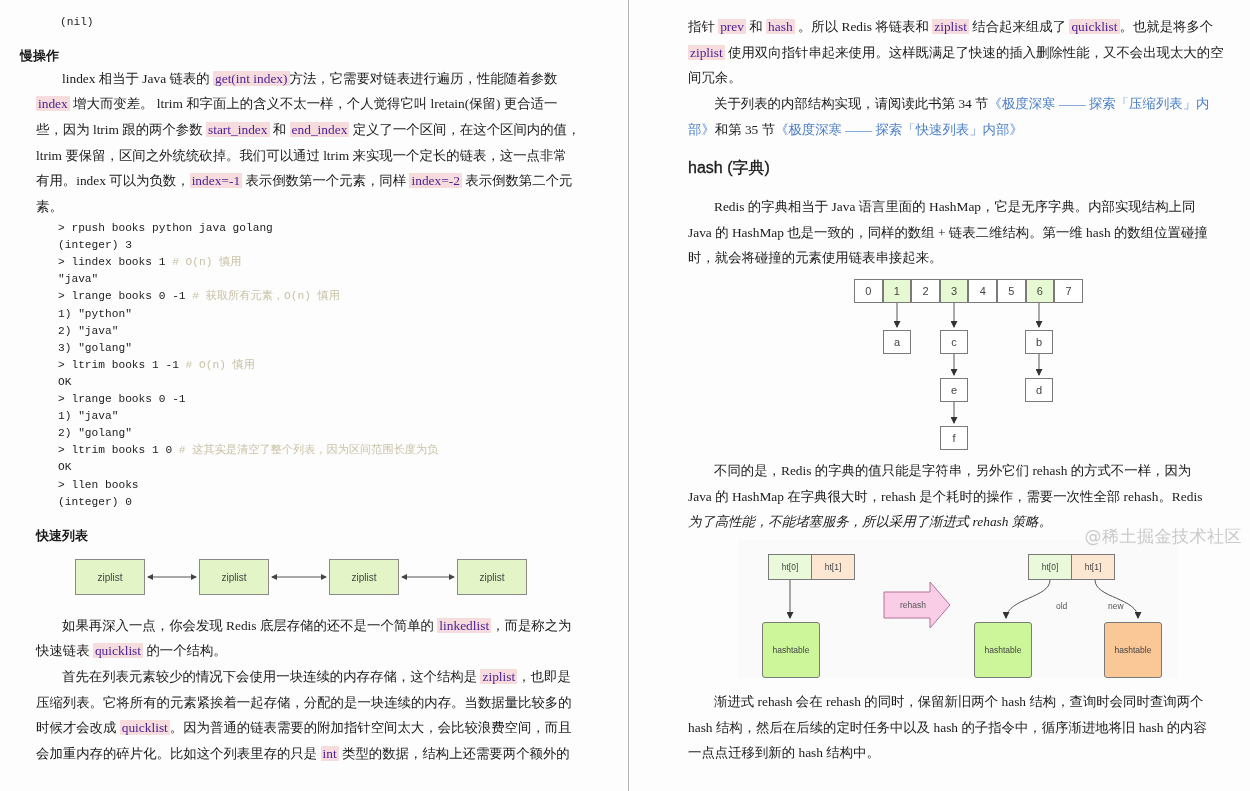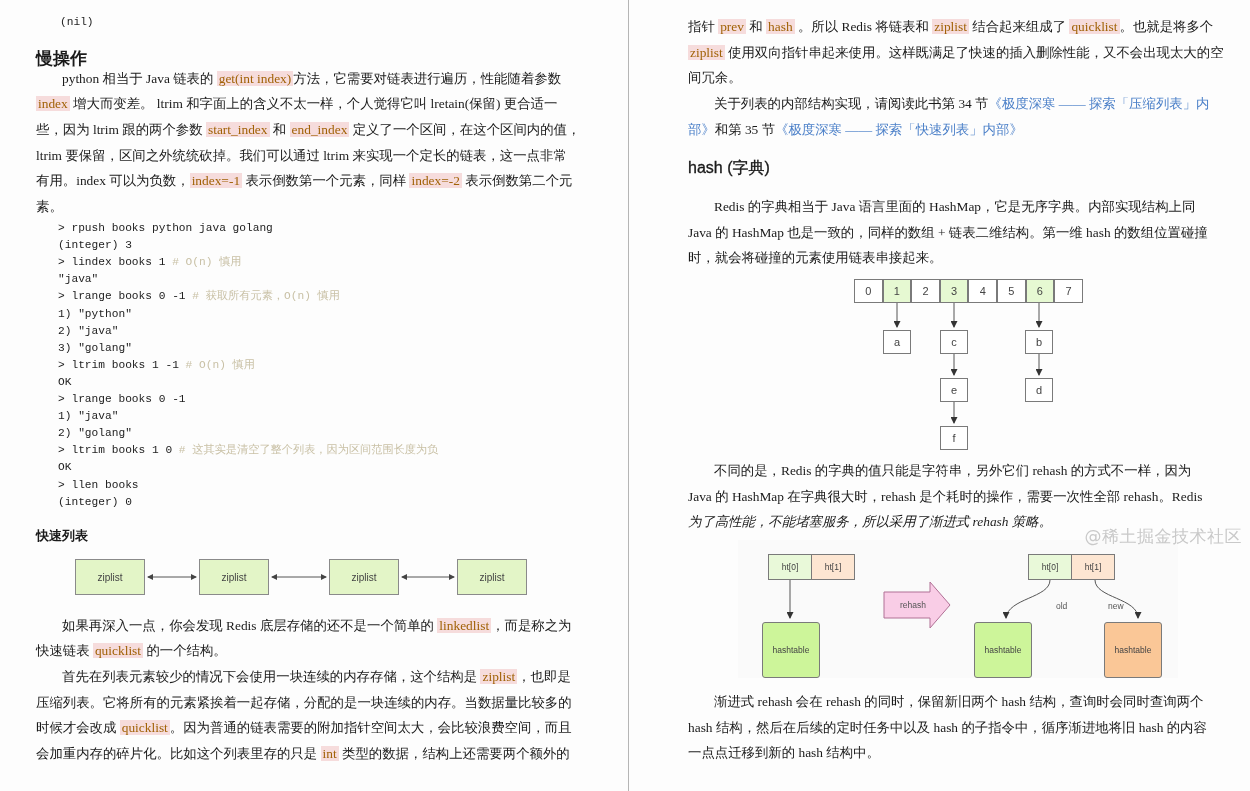--- a/index.html
+++ b/index.html
@@ -4,21 +4,21 @@
 <style>
   html,body{margin:0;padding:0;}
   body{width:1250px;height:791px;background:#fdfdfd;position:relative;overflow:hidden;
        font-family:"Liberation Serif","DejaVu Serif",serif;color:#1a1a1a;}
   .page{position:absolute;top:0;height:554px;background:#fdfdfd;}
   #page-left{left:0;width:628px;}
   #page-right{left:630px;width:620px;}
   .divider{position:absolute;left:628px;top:0;width:1px;height:791px;background:#b5b5b5;}
   .p{font-size:13.4px;line-height:25.6px;position:absolute;white-space:nowrap;}
   .h{font-family:"Liberation Sans","DejaVu Sans",sans-serif;font-weight:bold;position:absolute;white-space:nowrap;}
-  .hl{background:#f6dcdc;color:#a16207;padding:0 2px;}
+  .hl{background:#f6dcdc;color:#4c1d95;padding:0 2px;}
   .link{color:#4a7fc8;}
   .code{font-family:"Liberation Mono","DejaVu Sans Mono",monospace;font-size:11.2px;line-height:17px;position:absolute;white-space:nowrap;color:#222;}
   .cmt{color:#c9c1a6;}
   .box{position:absolute;border:1px solid #7a7a7a;box-sizing:border-box;display:flex;align-items:center;justify-content:center;
        font-family:"Liberation Sans","DejaVu Sans",sans-serif;color:#444;}
   .zl{background:#e3f5c7;border-color:#8a8a8a;font-size:10px;}
   .cell{background:#fff;font-size:11px;width:28.6px;height:24px;top:0;}
   .cell.g{background:#e6f9d2;}
   .node{background:#fff;font-size:11px;width:28px;height:24px;}
   .htl{background:#e9f9d9;font-size:8.5px;}
@@ -27,24 +27,24 @@
   .hasho{background:#fac797;font-size:8.5px;border-radius:3px;}
   .lbl{position:absolute;font-family:"Liberation Sans","DejaVu Sans",sans-serif;font-size:8.5px;color:#555;}
   .watermark{position:absolute;right:8px;bottom:6px;font-family:"DejaVu Sans",sans-serif;font-size:17px;color:#c9c9c9;letter-spacing:0.5px;}
 </style>
 </head>
 <body>
 
 <div class="page" id="page-left">
   <div class="code" style="left:60px;top:14px;">(nil)</div>
 
-  <div class="h" style="left:36px;top:47px;font-size:17px;">慢操作</div>
+  <div class="h" style="left:20px;top:47px;font-size:13px;">慢操作</div>
 
   <div>
-    <div class="p" style="left:62px;top:66px;"><span>python 相当于 Java 链表的 </span><span class="hl">get(int index)</span><span>方法，它需要对链表进行遍历，性能随着参数</span></div>
+    <div class="p" style="left:62px;top:66px;"><span>lindex 相当于 Java 链表的 </span><span class="hl">get(int index)</span><span>方法，它需要对链表进行遍历，性能随着参数</span></div>
     <div class="p" style="left:36px;top:91px;"><span class="hl">index</span><span> 增大而变差。 ltrim 和字面上的含义不太一样，个人觉得它叫 lretain(保留) 更合适一</span></div>
     <div class="p" style="left:36px;top:117px;"><span>些，因为 ltrim 跟的两个参数 </span><span class="hl">start_index</span><span> 和 </span><span class="hl">end_index</span><span> 定义了一个区间，在这个区间内的值，</span></div>
     <div class="p" style="left:36px;top:143px;"><span>ltrim 要保留，区间之外统统砍掉。我们可以通过 ltrim 来实现一个定长的链表，这一点非常</span></div>
     <div class="p" style="left:36px;top:168px;"><span>有用。index 可以为负数，</span><span class="hl">index=-1</span><span> 表示倒数第一个元素，同样 </span><span class="hl">index=-2</span><span> 表示倒数第二个元</span></div>
     <div class="p" style="left:36px;top:194px;"><span>素。</span></div>
   </div>
 
   <div id="code-block" style="position:absolute;left:58px;top:220px;">
       <div class="code" style="left: 0px; top: 0px;"><span>&gt; rpush books python java golang</span></div>
       <div class="code" style="left: 0px; top: 17.1px;"><span>(integer) 3</span></div>

